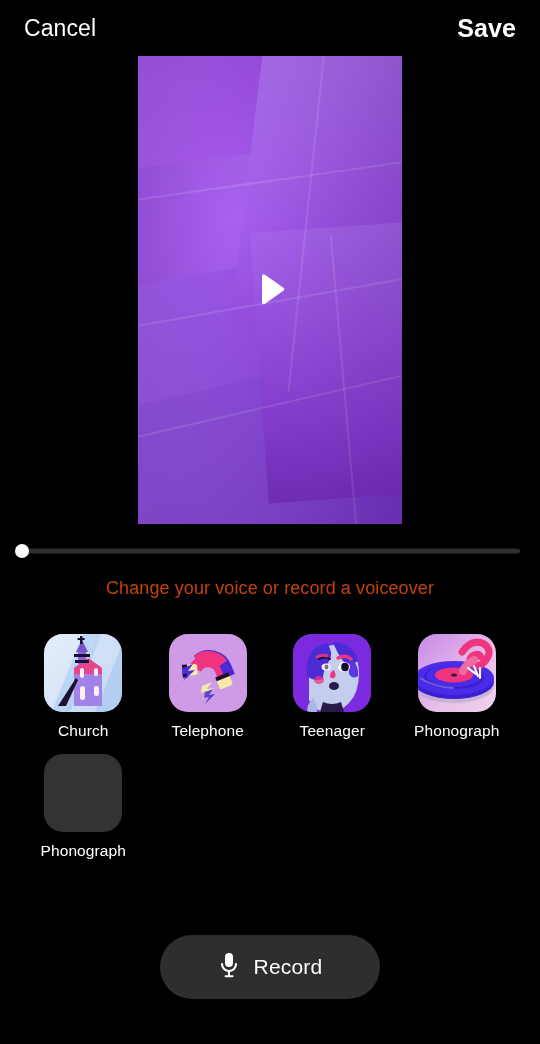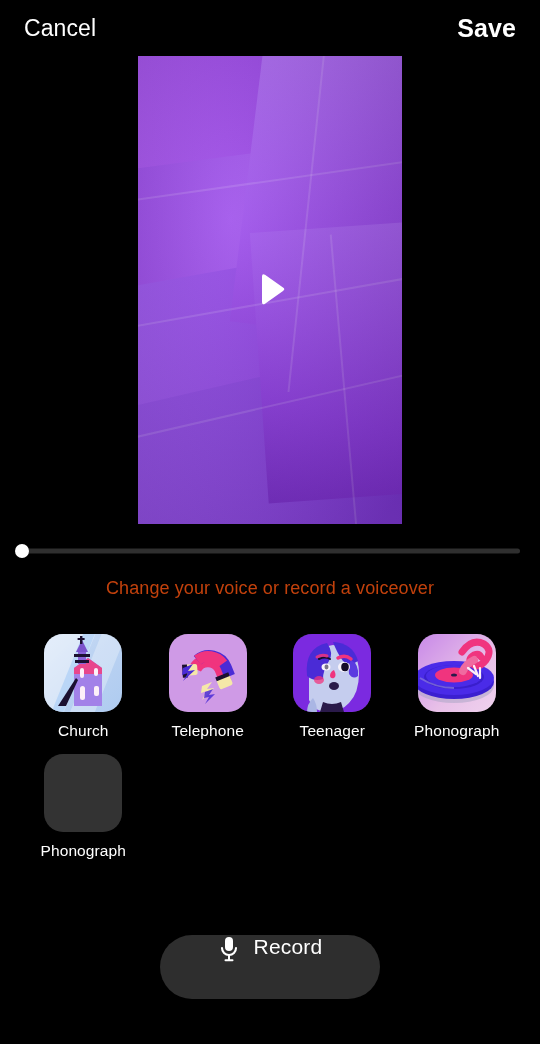--- a/index.html
+++ b/index.html
@@ -118,21 +118,21 @@
   
   .teen-bg { inset:0; background:#7b2ae0; }
 
   
   .phono-bg { inset:0; background:linear-gradient(135deg,#c889e8 0%,#e8c0e8 60%,#efd2ee 100%); }
 
   
   .record-btn {
     position:absolute; left:50%; transform:translateX(-50%); top:935px;
     width:220px; height:64px; border-radius:32px; background:#2e2e2e;
-    display:flex; justify-content:center; gap:14px;
+    display:flex; align-items:center; justify-content:center; gap:14px;
     cursor:pointer; border:none;
   }
   .record-btn .rlabel { color:#fff; font-size:21px; font-weight:400; letter-spacing:.2px; }
 
   .bottom-bar { position:absolute; left:0; bottom:0; width:540px; height:26px; background:#000; }
 </style>
 </head>
 <body>
 
 <div class="screen">

